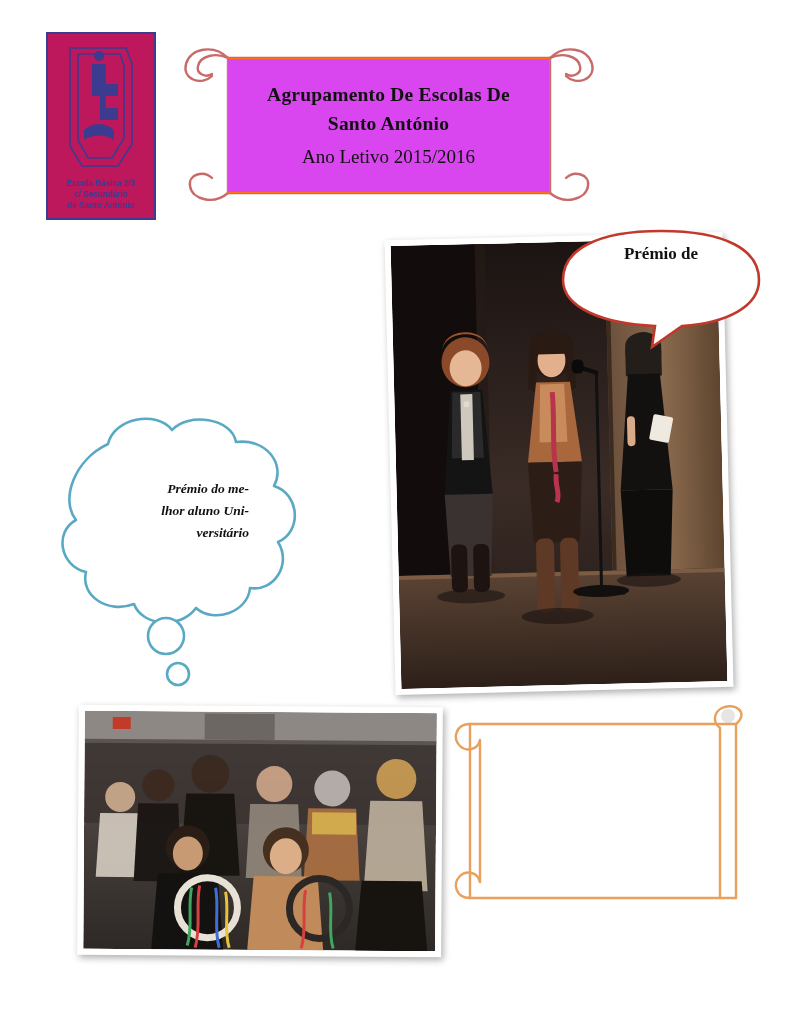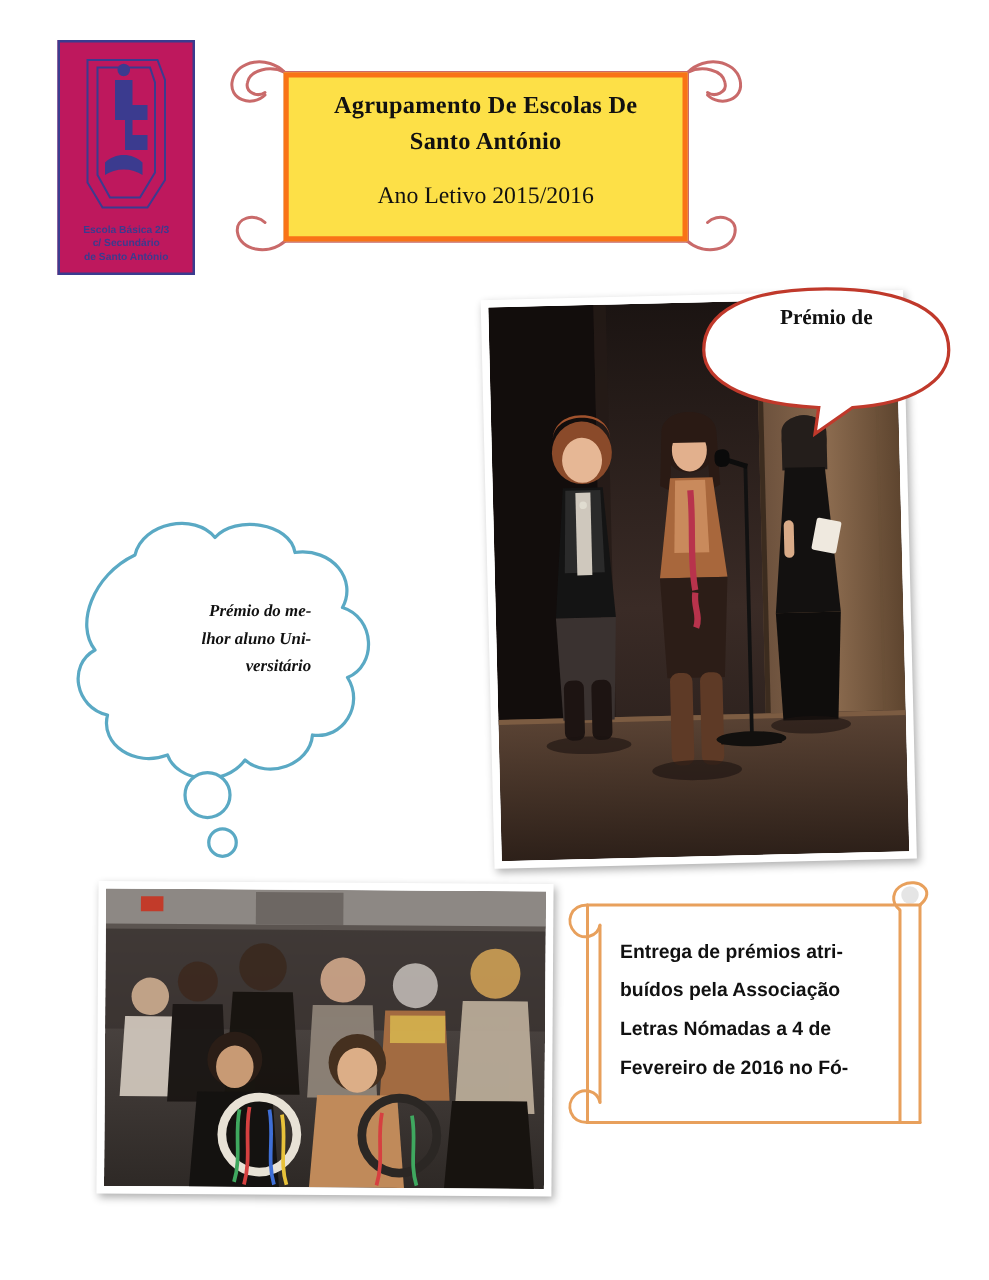--- a/index.html
+++ b/index.html
@@ -43,22 +43,22 @@
     position: absolute;
     left: 0;
     top: 0;
   }
   .banner-box {
     position: absolute;
     left: 51px;
     top: 18px;
     width: 323px;
     height: 135px;
-    background: #fde047;
-    border: 4px solid #f97316;
+    background: #d946ef;
+    border: 1px solid #f97316;
     box-sizing: border-box;
     display: flex;
     flex-direction: column;
     align-items: center;
     justify-content: center;
     padding: 6px 14px;
   }
   .banner-title {
     font-family: "Liberation Serif", serif;
     font-weight: bold;
@@ -67,21 +67,21 @@
     text-align: center;
     color: #111111;
     margin: 0 0 6px 0;
     letter-spacing: 0.2px;
   }
   .banner-sub {
     font-family: "Liberation Serif", serif;
     font-size: 19px;
     text-align: center;
     color: #111111;
-    margin: 12px;
+    margin: 2px;
   }
 
   
   .photo {
     position: absolute;
     background: #ffffff;
     box-shadow: 2px 3px 7px rgba(0,0,0,0.32);
   }
   .photo .inner {
     position: absolute;
@@ -420,21 +420,15 @@
 
       <g fill="none" stroke="#e8a05c" stroke-width="2.4" stroke-linecap="round">
         <path d="M22 22 L288 22"></path>
         <path d="M22 196 L288 196"></path>
         <path d="M22 22 L22 196"></path>
         <path d="M288 22 L288 196"></path>
         <path d="M32 38 L32 180"></path>
         <path d="M272 26 L272 196"></path>
       </g>
     </svg>
-    <div class="txt">
-      <div>Entrega de prémios atri-</div>
-      <div>buídos pela Associação</div>
-      <div>Letras Nómadas a 4 de</div>
-      <div>Fevereiro de 2016 no Fó-</div>
-    </div>
   </div>
 
 </div>
 
 </body></html>

